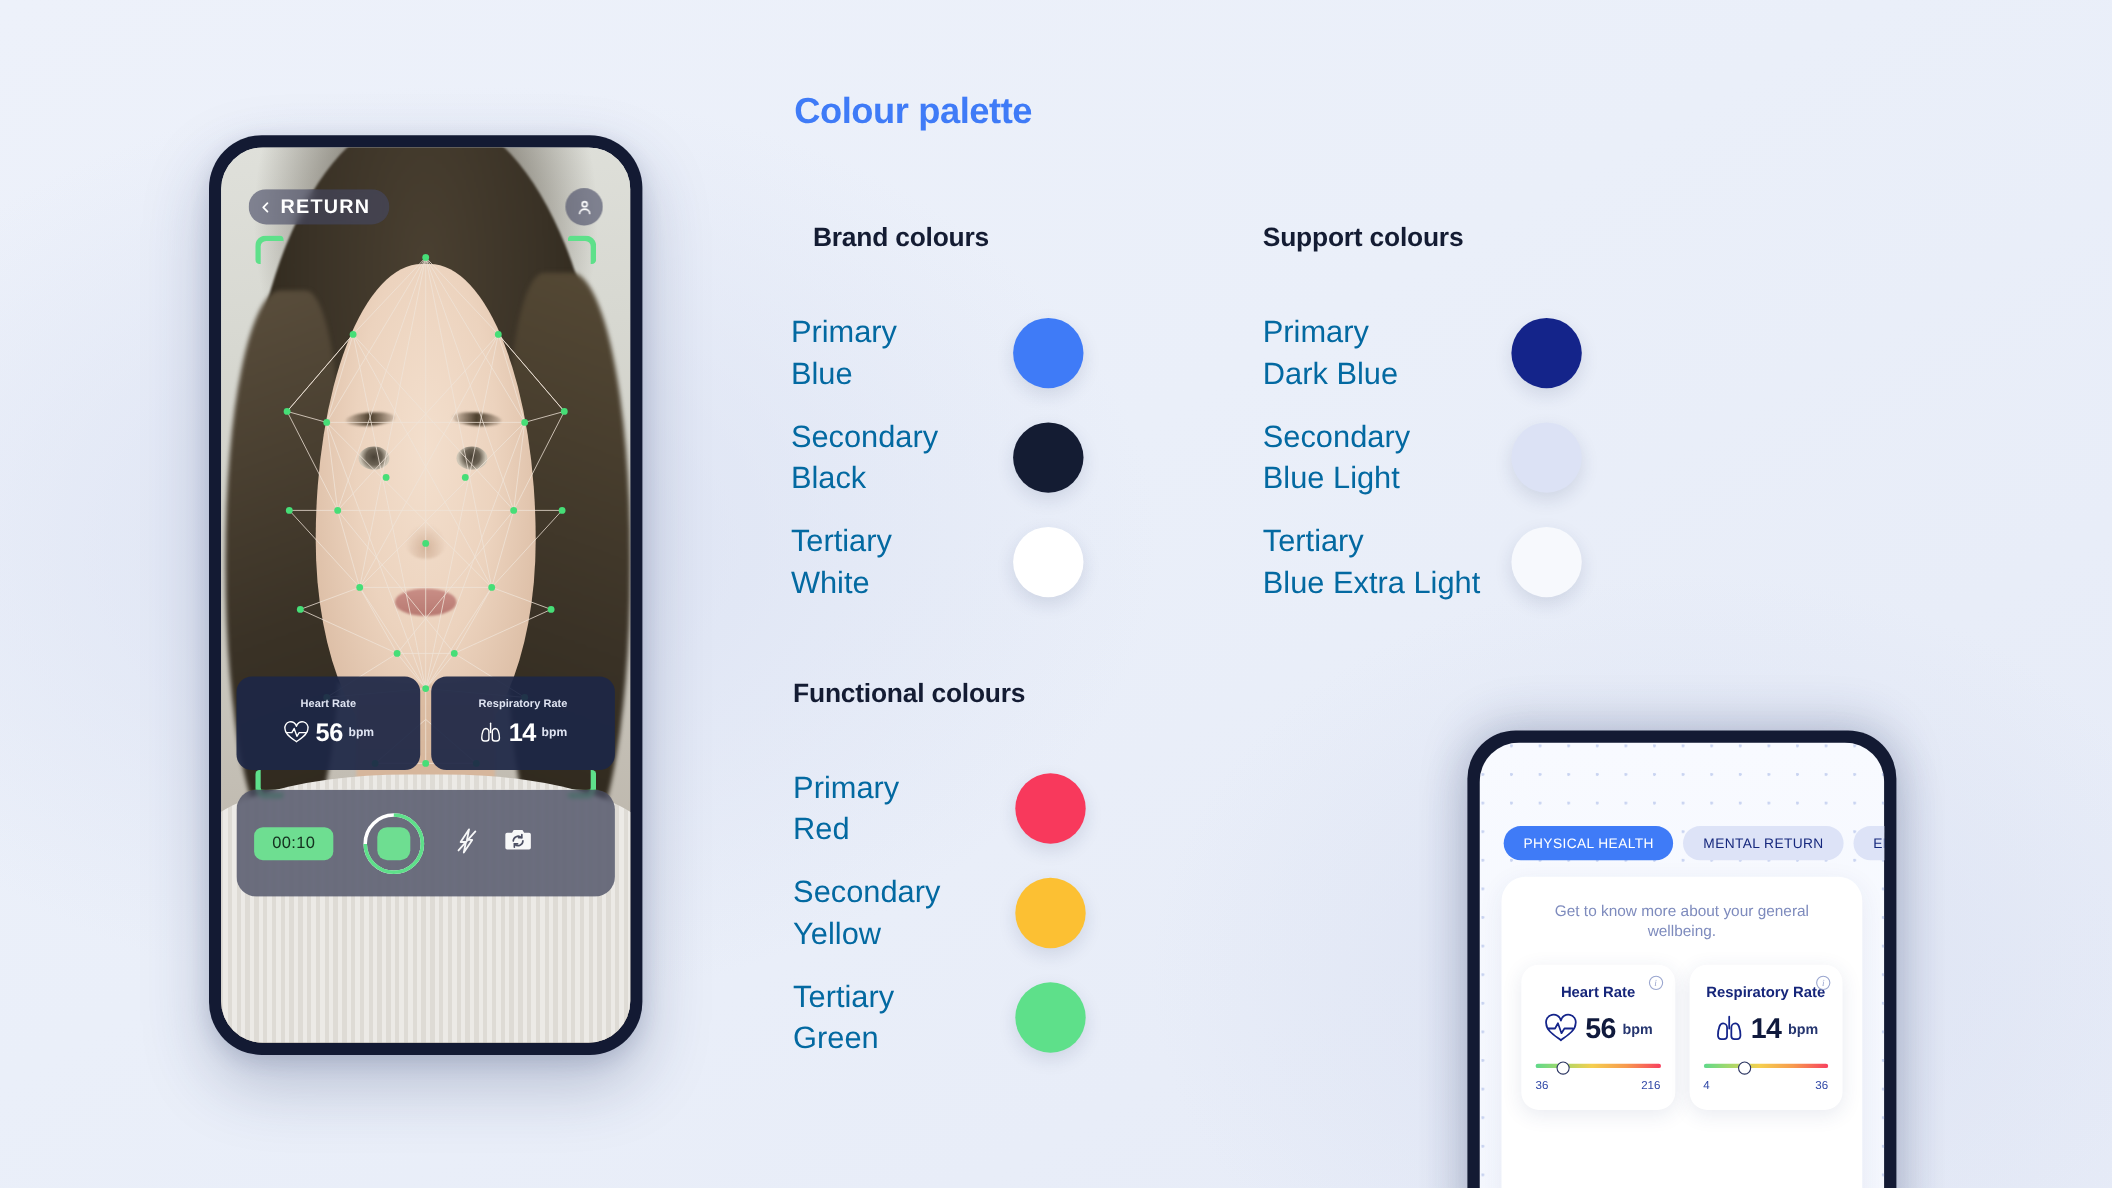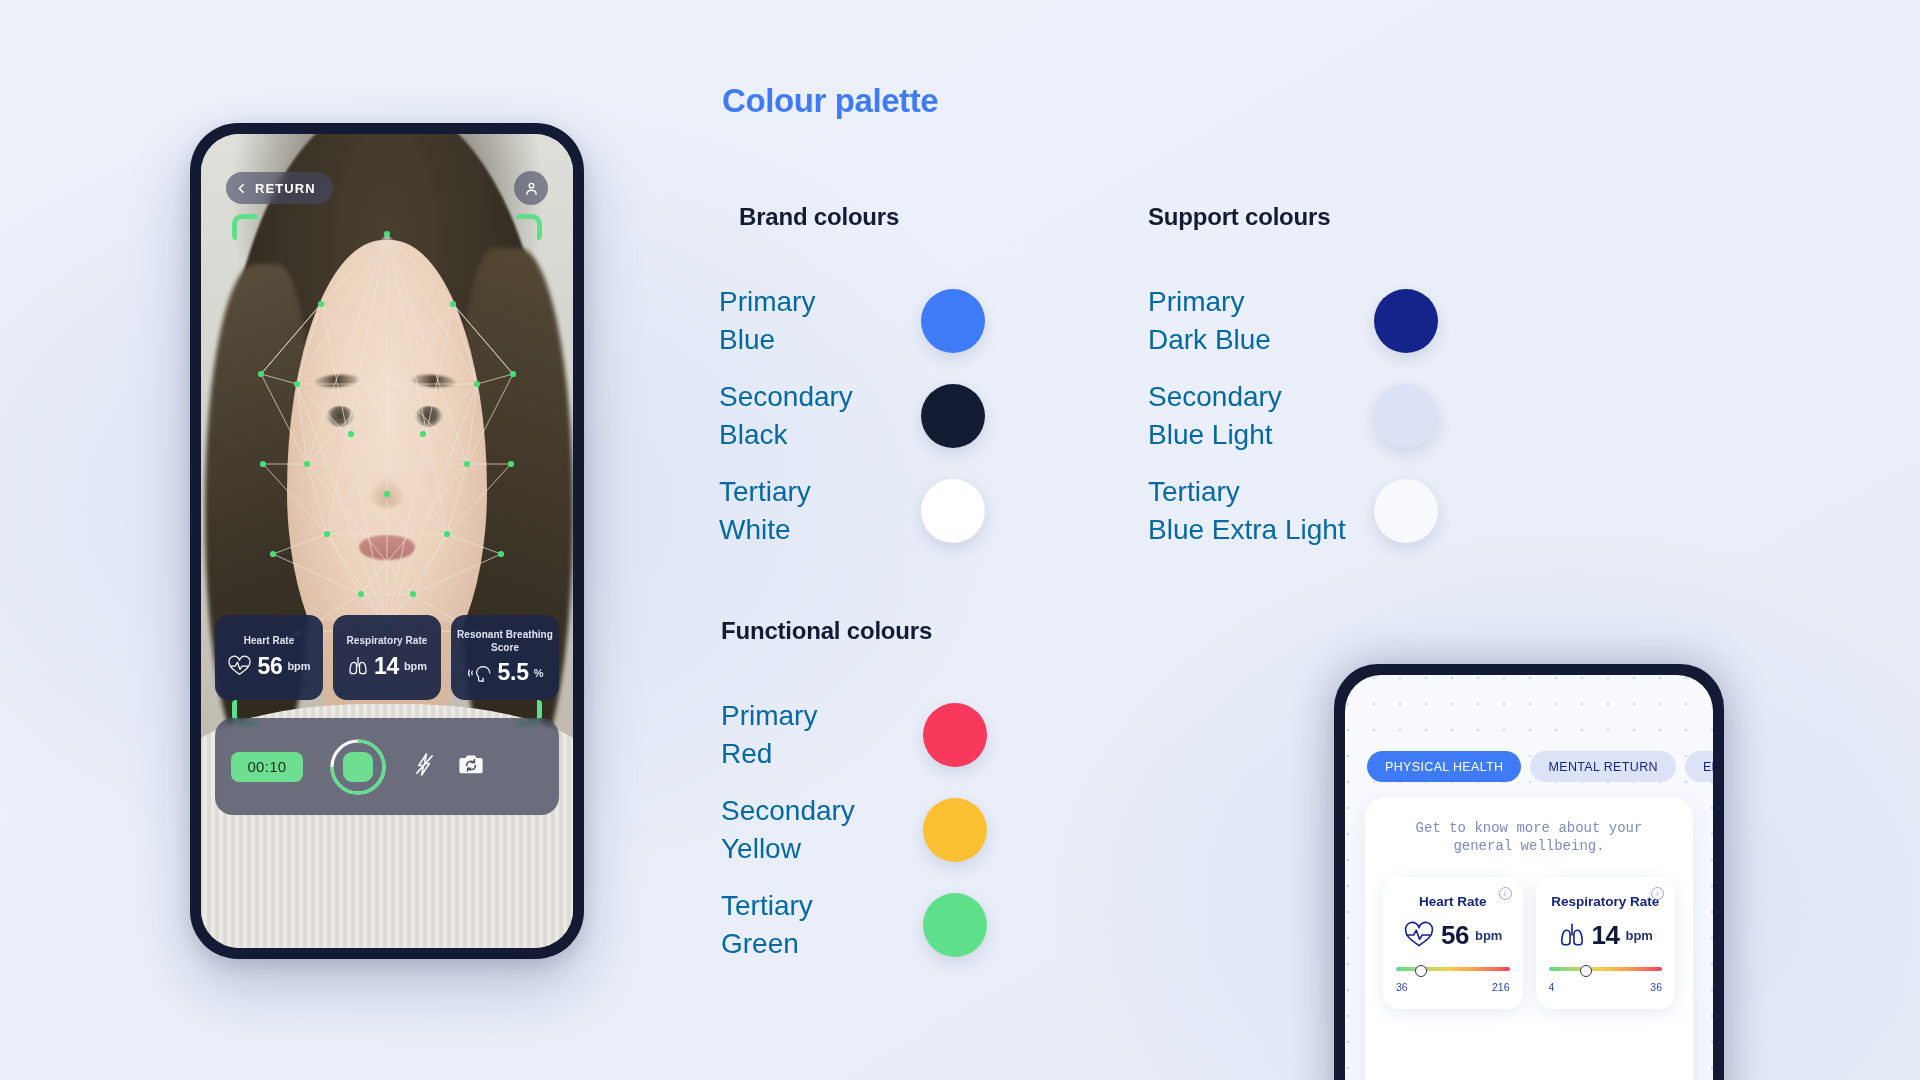--- a/index.html
+++ b/index.html
@@ -147,21 +147,21 @@
   .sc-br{ right:31px; top:566px; border-left:0; border-top:0; border-bottom-right-radius:10px; }
 
   .return-btn{
     position:absolute; left:25px; top:38px;
     height:32px; padding:0 17px 0 9px;
     display:flex; align-items:center; gap:7px;
     background:rgba(70,72,100,.62); border-radius:17px;
     backdrop-filter:blur(4px);
   }
   .return-btn .txt{
-    color:#fff; font-size:13px; font-weight:700; letter-spacing:1.1px;
+    color:#fff; font-size:18px; font-weight:700; letter-spacing:1.1px;
   }
   .profile-top{
     position:absolute; right:25px; top:37px;
     width:34px; height:34px; border-radius:50%;
     background:rgba(70,72,100,.62);
     display:flex; align-items:center; justify-content:center;
     backdrop-filter:blur(4px);
   }
 
   .metrics{
@@ -242,21 +242,21 @@
   .r-tab.active{ background:#3f7bf7; color:#fff; }
 
   .r-card{
     position:absolute; left:20px; right:20px; top:122px; bottom:-20px;
     background:#fff; border-radius:22px;
     box-shadow:0 6px 24px rgba(40,60,120,.07);
     padding:22px 18px 0 18px;
   }
   .r-sub{
     text-align:center; color:#7e8bbd; font-size:14px; line-height:1.32;
-    max-width:280px; margin:0 auto;font-family:Liberation Mono, monospace;
+    max-width:280px; margin:0 auto;
   }
   .r-metrics{
     display:flex; gap:13px; margin-top:21px;
   }
   .r-metric{
     flex:1; background:#fff; border-radius:16px;
     box-shadow:0 4px 18px rgba(40,60,120,.10);
     padding:13px 13px 16px 13px; position:relative;
   }
   .r-info{
@@ -399,32 +399,20 @@
             <svg width="22" height="22" viewBox="0 0 26 26" fill="none" stroke="#fff" stroke-width="1.5" stroke-linecap="round" stroke-linejoin="round">
               <path d="M13 3v10"></path>
               <path d="M11.2 12.2c0-2-1.6-3.6-3.3-3.6-1.6 0-2.6 1.2-3.1 2.6-.8 2.2-1.3 5-1.3 7.6 0 2 1.1 3.2 2.9 3.2h2.1c1.5 0 2.7-1.1 2.7-2.7Z"></path>
               <path d="M14.8 12.2c0-2 1.6-3.6 3.3-3.6 1.6 0 2.6 1.2 3.1 2.6.8 2.2 1.3 5 1.3 7.6 0 2-1.1 3.2-2.9 3.2h-2.1c-1.5 0-2.7-1.1-2.7-2.7Z"></path>
             </svg>
             <span class="m-val">14</span>
             <span class="m-unit">bpm</span>
           </div>
         </div>
 
-        <div class="metric-card">
-          <div class="m-title">Resonant Breathing Score</div>
-          <div class="m-valrow">
-            <svg width="26" height="22" viewBox="0 0 30 26" fill="none" stroke="#fff" stroke-width="1.4" stroke-linecap="round" stroke-linejoin="round">
-              <path d="M2.5 9.5a7 7 0 0 0 0 7M5.8 11a3.6 3.6 0 0 0 0 4"></path>
-              <path d="M26.5 13c0-4.4-3.6-7.6-7.9-7.6-4.3 0-7.6 3.2-7.6 7.3 0 2.2 1 3.8 2.3 5v3.6c0 .7.6 1.3 1.3 1.3h4.3"></path>
-              <path d="M18.6 19.3v3.3"></path>
-            </svg>
-            <span class="m-val">5.5</span>
-            <span class="m-unit">%</span>
-          </div>
-        </div>
       </div>
 
       <div class="camera-bar">
         <div class="timer-pill">00:10</div>
 
         <div class="rec-wrap">
           <svg width="58" height="58" viewBox="0 0 58 58">
             <circle cx="29" cy="29" r="26" fill="none" stroke="#ffffff" stroke-width="3.2"></circle>
             <circle cx="29" cy="29" r="26" fill="none" stroke="#5ee08a" stroke-width="3.2" stroke-dasharray="122 163" stroke-linecap="butt" transform="rotate(-90 29 29)"></circle>
           </svg>

